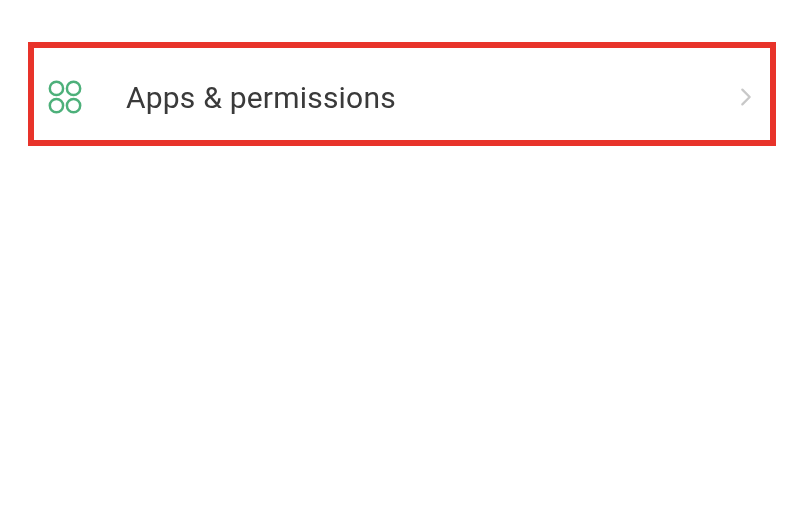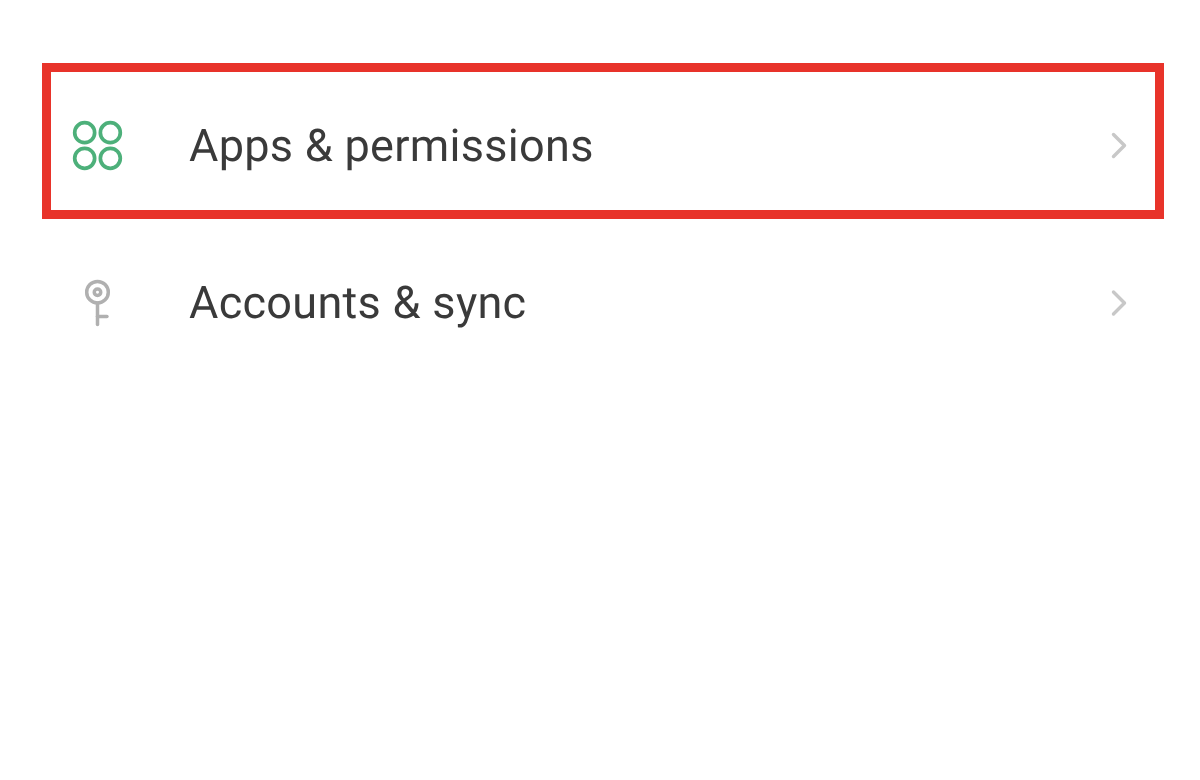--- a/index.html
+++ b/index.html
@@ -78,32 +78,14 @@
     </span>
     <span class="label">Apps &amp; permissions</span>
     <span class="chevron-slot">
       <svg viewBox="0 0 24 24" width="22" height="22">
         <path d="M8 4 L16 12 L8 20" fill="none" stroke="#c8c8c8" stroke-width="2.5" stroke-linecap="round" stroke-linejoin="round"></path>
       </svg>
     </span>
   </div>
 
 
-  <div class="list-item">
-    <span class="icon-slot">
-      <svg viewBox="0 0 40 40" width="36" height="36">
-        <g fill="none" stroke="#b0b0b0" stroke-width="2.6" stroke-linecap="round" stroke-linejoin="round">
-          <circle cx="20" cy="12" r="8"></circle>
-          <circle cx="20" cy="12" r="2.4"></circle>
-          <path d="M20 20 L20 36"></path>
-          <path d="M20 30 L27 30"></path>
-        </g>
-      </svg>
-    </span>
-    <span class="label">Accounts &amp; sync</span>
-    <span class="chevron-slot">
-      <svg viewBox="0 0 24 24" width="22" height="22">
-        <path d="M8 4 L16 12 L8 20" fill="none" stroke="#c8c8c8" stroke-width="2.5" stroke-linecap="round" stroke-linejoin="round"></path>
-      </svg>
-    </span>
-  </div>
 
 </div>
 
 </body></html>

